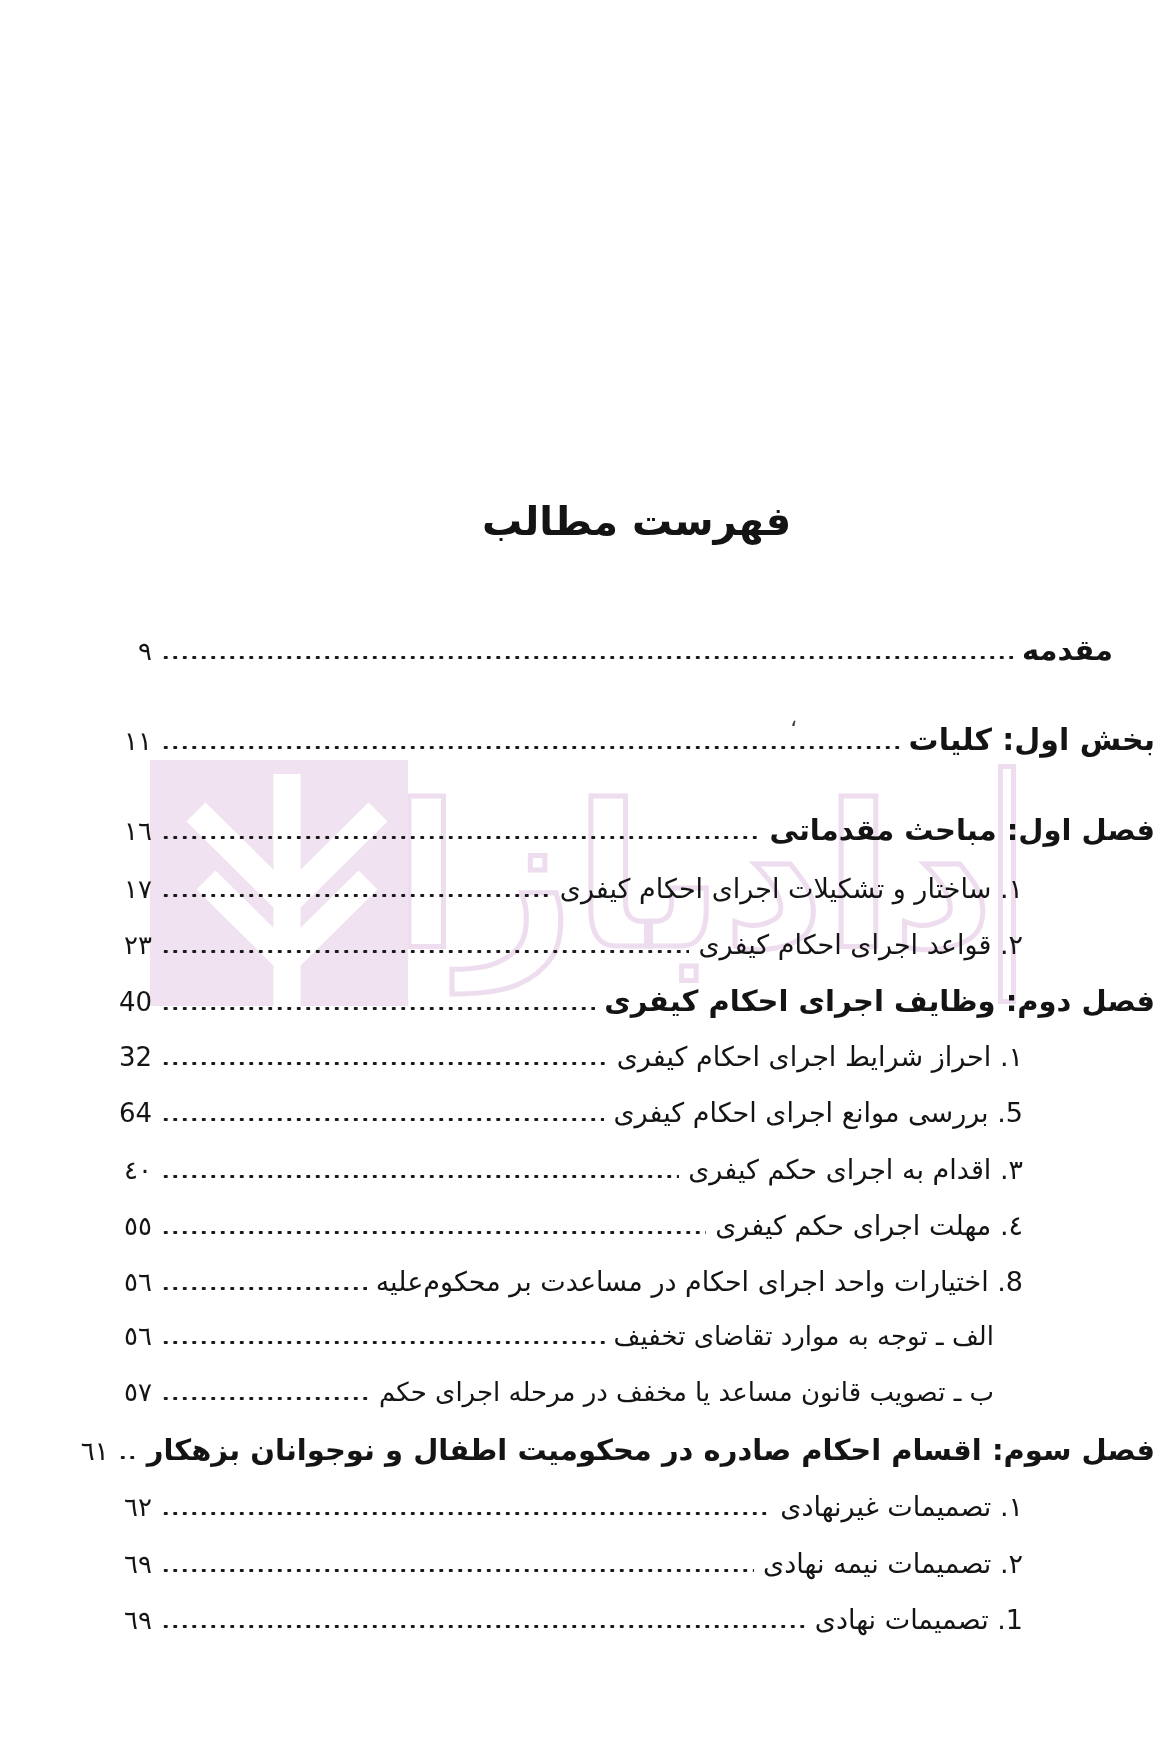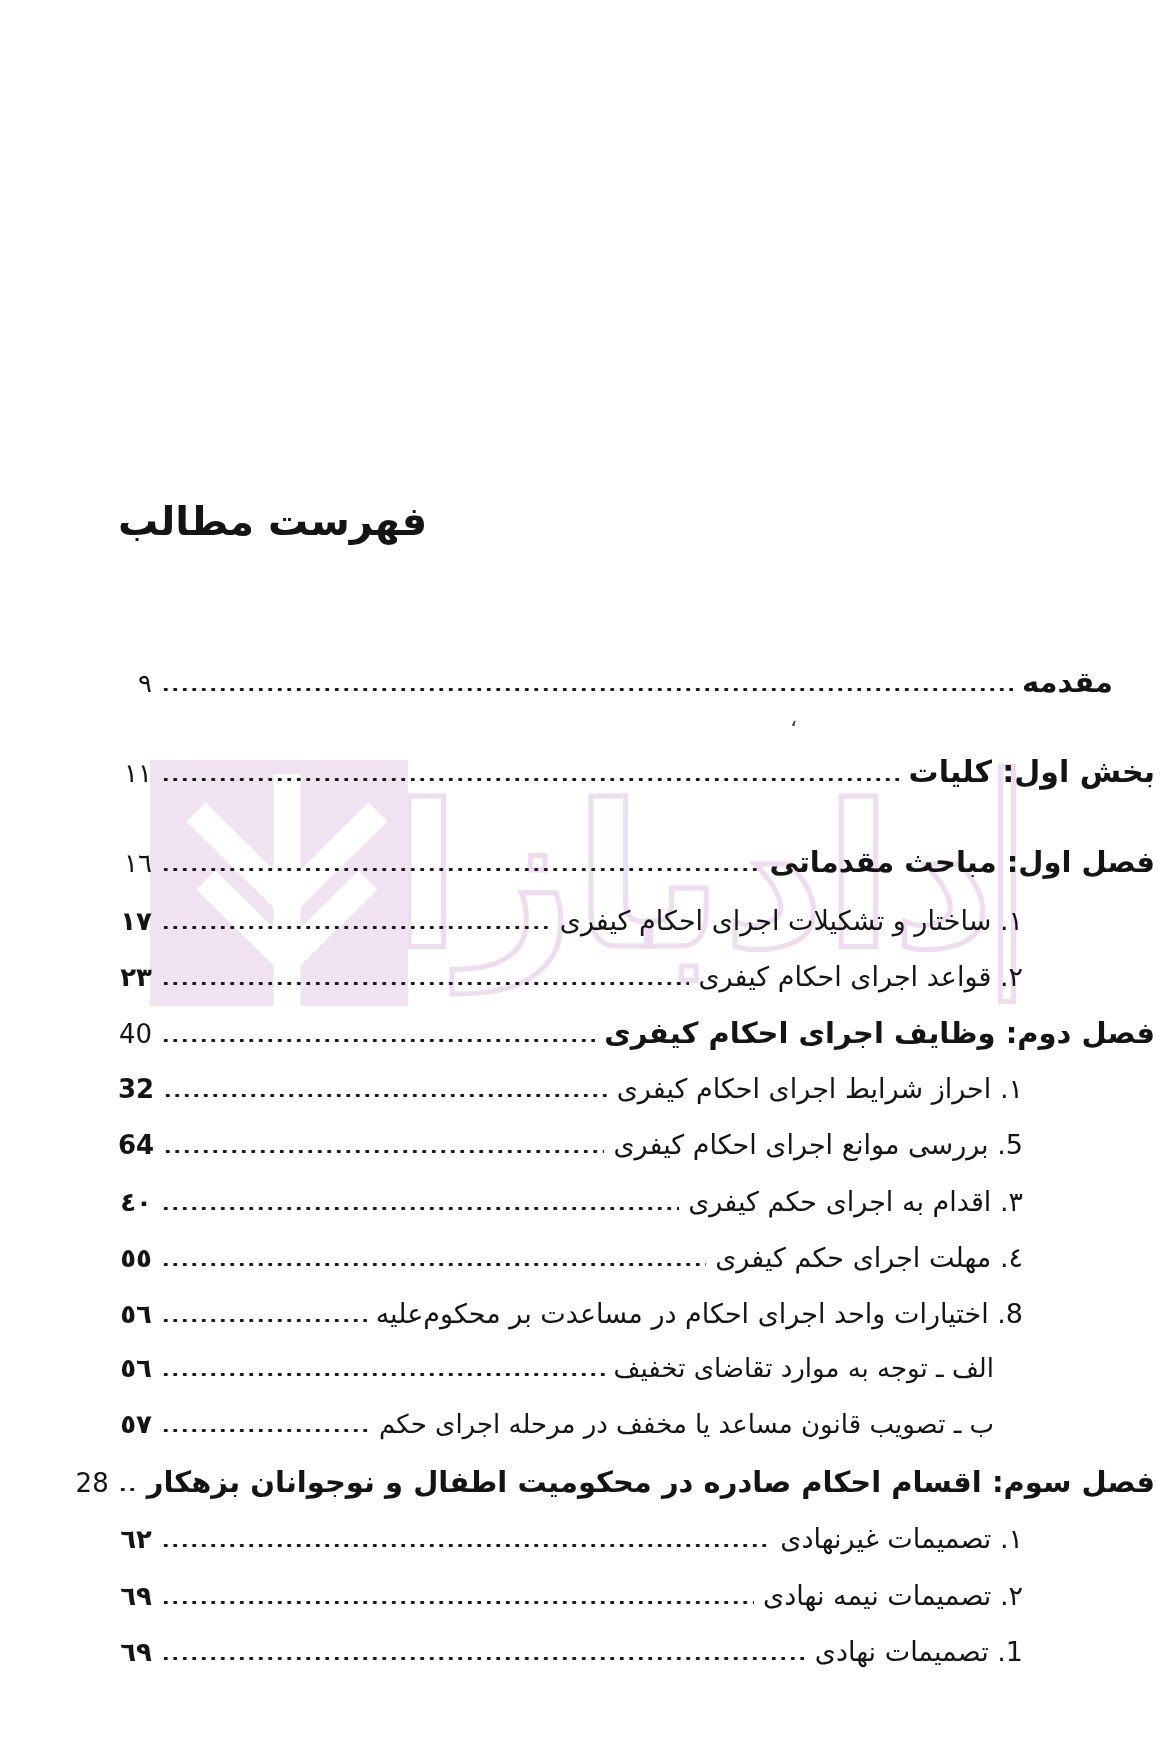--- a/index.html
+++ b/index.html
@@ -30,40 +30,40 @@
     user-select:none;
   }
   .wm-bar{
     position:absolute;left:998px;top:764px;width:8px;height:230px;
     border:5px solid #eeddee;z-index:1;background:transparent;
   }
 
   
   .doc-title{
     position:absolute;top:498px;left:118px;right:13px;
-    font-size:40px;font-weight:bold;z-index:2;
+    text-align:center;font-size:40px;font-weight:bold;z-index:2;
   }
   .stray-mark{
     position:absolute;left:790px;top:706px;z-index:2;
     font-size:22px;color:#3a3a3a;
   }
   .row{
     position:absolute;left:118px;right:13px;height:46px;
     display:flex;direction:rtl;align-items:baseline;z-index:2;
   }
-  .row .lbl{white-space:nowrap;margin-top:32px;}
+  .row .lbl{white-space:nowrap;}
   .row .leader{
     flex:1 1 auto;height:5px;margin:0 9px;
     background-image:radial-gradient(circle,#161616 1.7px,transparent 2px);
     background-size:9.5px 5px;background-repeat:repeat-x;background-position:left center;
     min-width:20px;
   }
   .row .num{
     min-width:34px;text-align:right;white-space:nowrap;
-    font-size:26px;font-weight:bold;
+    font-size:26px;font-weight:normal;
   }
   .r-intro  {padding-right:42px; font-size:29px;font-weight:bold;}
   .r-part   {padding-right:0;    font-size:30px;font-weight:bold;}
   .r-chapter{padding-right:0;    font-size:29px;font-weight:bold;}
   .r-item   {padding-right:132px;font-size:27px;}
   .r-subitem{padding-right:161px;font-size:26px;}
   .r-part .num,.r-chapter .num,.r-intro .num{font-weight:normal;}
 </style>
 </head>
 <body>
@@ -149,21 +149,21 @@
     <span class="num">٥٦</span>
   </div>
   <div class="row r-subitem" style="top:1377px">
     <span class="lbl">ب ـ تصویب قانون مساعد یا مخفف در مرحله اجرای حکم</span>
     <span class="leader"></span>
     <span class="num">٥٧</span>
   </div>
   <div class="row r-chapter" style="top:1433px">
     <span class="lbl">فصل سوم: اقسام احکام صادره در محکومیت اطفال و نوجوانان بزهکار</span>
     <span class="leader"></span>
-    <span class="num">28</span>
+    <span class="num">٦١</span>
   </div>
   <div class="row r-item" style="top:1491px">
     <span class="lbl">١. تصمیمات غیرنهادی</span>
     <span class="leader"></span>
     <span class="num">٦٢</span>
   </div>
   <div class="row r-item" style="top:1548px">
     <span class="lbl">٢. تصمیمات نیمه نهادی</span>
     <span class="leader"></span>
     <span class="num">٦٩</span>

